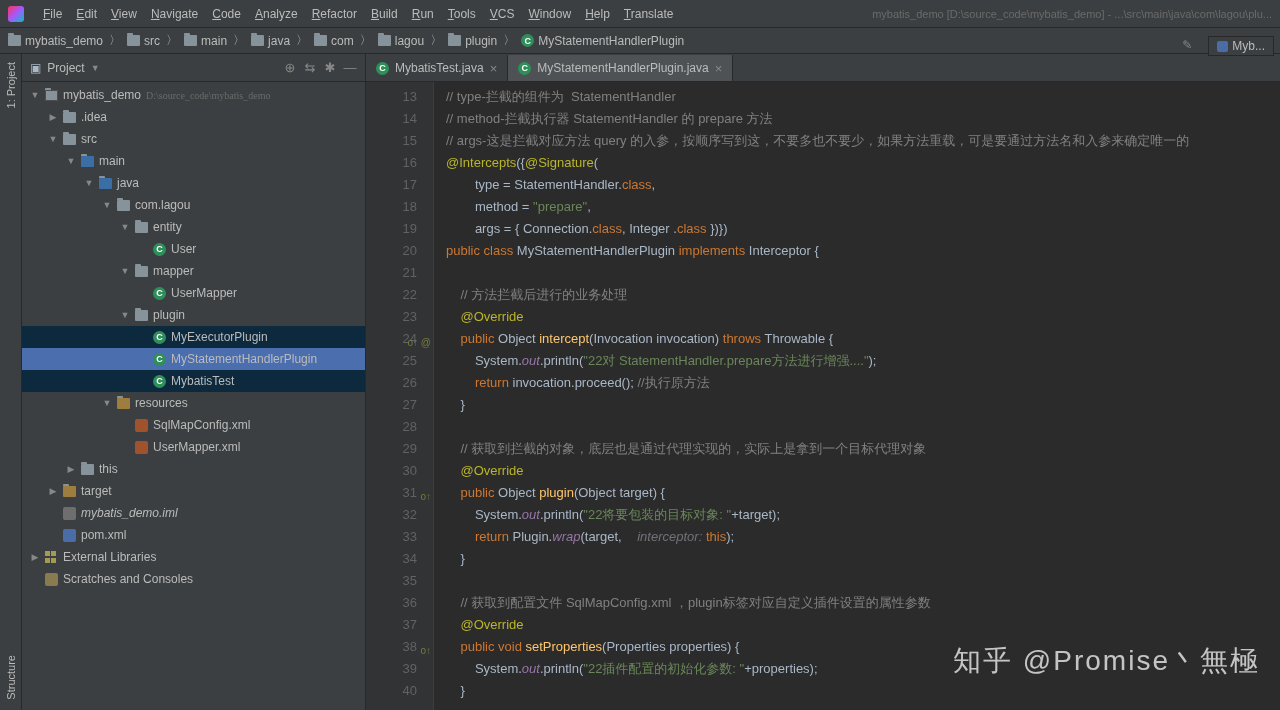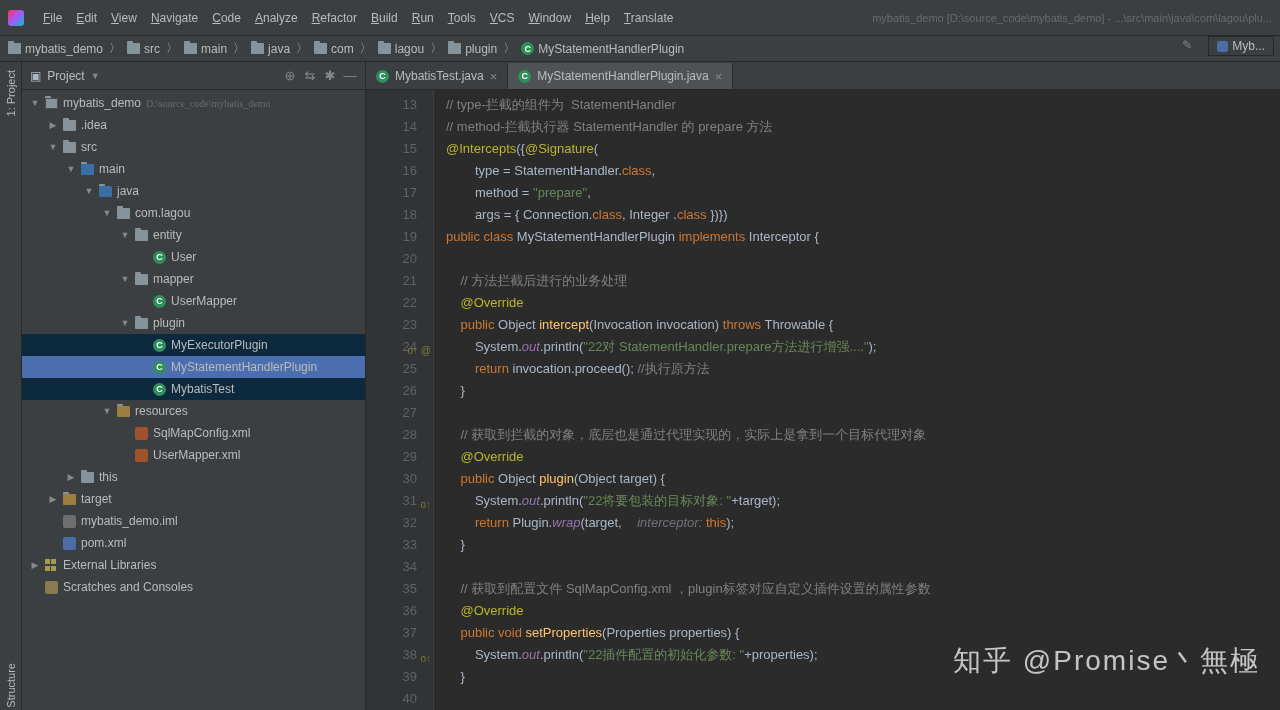--- a/index.html
+++ b/index.html
@@ -1,17 +1,17 @@
 <!DOCTYPE html>
 <html><head>
 <meta charset="utf-8">
 <style>
 * { margin: 0; padding: 0; box-sizing: border-box; font-family: "Segoe UI", Arial, sans-serif; }
 body { background: #2b2b2b; color: #a9b7c6; font-size: 12px; overflow: hidden; width: 1280px; height: 710px; position: relative; }
-.menubar { height: 36px; background: #3c3f41; display: flex; align-items: center; padding: 8px 8px; border-bottom: 1px solid #282828; }
+.menubar { height: 28px; background: #3c3f41; display: flex; align-items: center; padding: 8px 8px; border-bottom: 1px solid #282828; }
 .menubar .logo { width: 16px; height: 16px; background: linear-gradient(135deg,#fe315d,#a259ff,#0abfbc); border-radius: 3px; margin-right: 12px; }
 .menubar .menu-item { padding: 4px 7px; color: #bbbbbb; cursor: pointer; }
 .menubar .menu-item u { text-decoration: underline; }
 .menubar .title-hint { margin-left: auto; color: #6a6a6a; font-size: 11px; white-space: nowrap; overflow: hidden; }
 .breadcrumb-bar { height: 26px; background: #3c3f41; display: flex; align-items: center; padding: 0 8px; border-bottom: 1px solid #282828; gap: 6px; }
 .crumb { display: flex; align-items: center; gap: 4px; color: #bbbbbb; cursor: pointer; }
 .folder-ic { width: 13px; height: 11px; background: #87939a; border-radius: 1px; display: inline-block; position: relative; }
 .folder-ic::before { content: ""; position: absolute; top: -2px; left: 0; width: 6px; height: 2px; background: #87939a; border-radius: 1px 1px 0 0; }
 .class-ic { width: 13px; height: 13px; border-radius: 50%; background: #2f8f5b; color: #fff; display: inline-flex; align-items: center; justify-content: center; font-size: 9px; font-weight: bold; }
 .main { display: flex; height: calc(100% - 54px); }
@@ -246,21 +246,21 @@
         <div class="tree-row" style="padding-left: 44px;">
           <span class="tw">▶</span>
           <span class="folder-ic"></span>
           <span class="lbl">this</span>
         </div>
         <div class="tree-row" style="padding-left: 26px;">
           <span class="tw">▶</span>
           <span class="folder-ic res"></span>
           <span class="lbl">target</span>
         </div>
-        <div class="tree-row" style="padding-left: 26px;">
+        <div class="tree-row" style="padding-left: 26px; font-style: italic;">
           <span class="tw"></span>
           <span class="iml-ic"></span>
           <span class="lbl">mybatis_demo.iml</span>
         </div>
         <div class="tree-row" style="padding-left: 26px;">
           <span class="tw"></span>
           <span class="xml-ic mvn"></span>
           <span class="lbl">pom.xml</span>
         </div>
         <div class="tree-row" style="padding-left: 8px;">
@@ -321,20 +321,21 @@
           <div class="ln">35</div>
           <div class="ln">36</div>
           <div class="ln">37</div>
           <div class="ln">38<span class="mark" style="color: rgb(122, 122, 58);">o↑</span></div>
           <div class="ln">39</div>
           <div class="ln">40</div>
         </div>
       <div class="code" id="code">
           <div class="line"><span class="cm">// type-拦截的组件为  StatementHandler</span></div>
           <div class="line"><span class="cm">// method-拦截执行器 StatementHandler 的 prepare 方法</span></div>
+          <div class="line"><span class="cm">// args-这是拦截对应方法 query 的入参，按顺序写到这，不要多也不要少，如果方法重载，可是要通过方法名和入参来确定唯一的</span></div>
           <div class="line"><span class="an">@Intercepts</span>({<span class="an">@Signature</span>(</div>
           <div class="line">        type = StatementHandler.<span class="kw">class</span>,</div>
           <div class="line">        method = <span class="str">"prepare"</span>,</div>
           <div class="line">        args = { Connection.<span class="kw">class</span>, Integer .<span class="kw">class</span> })})</div>
           <div class="line"><span class="kw">public class</span> <span class="cl">MyStatementHandlerPlugin</span> <span class="kw">implements</span> Interceptor {</div>
           <div class="line"></div>
           <div class="line">    <span class="cm">// 方法拦截后进行的业务处理</span></div>
           <div class="line">    <span class="an">@Override</span></div>
           <div class="line">    <span class="kw">public</span> Object <span class="mth">intercept</span>(Invocation invocation) <span class="kw">throws</span> Throwable {</div>
           <div class="line">        System.<span class="fld">out</span>.println(<span class="str">"22对 StatementHandler.prepare方法进行增强...."</span>);</div>

